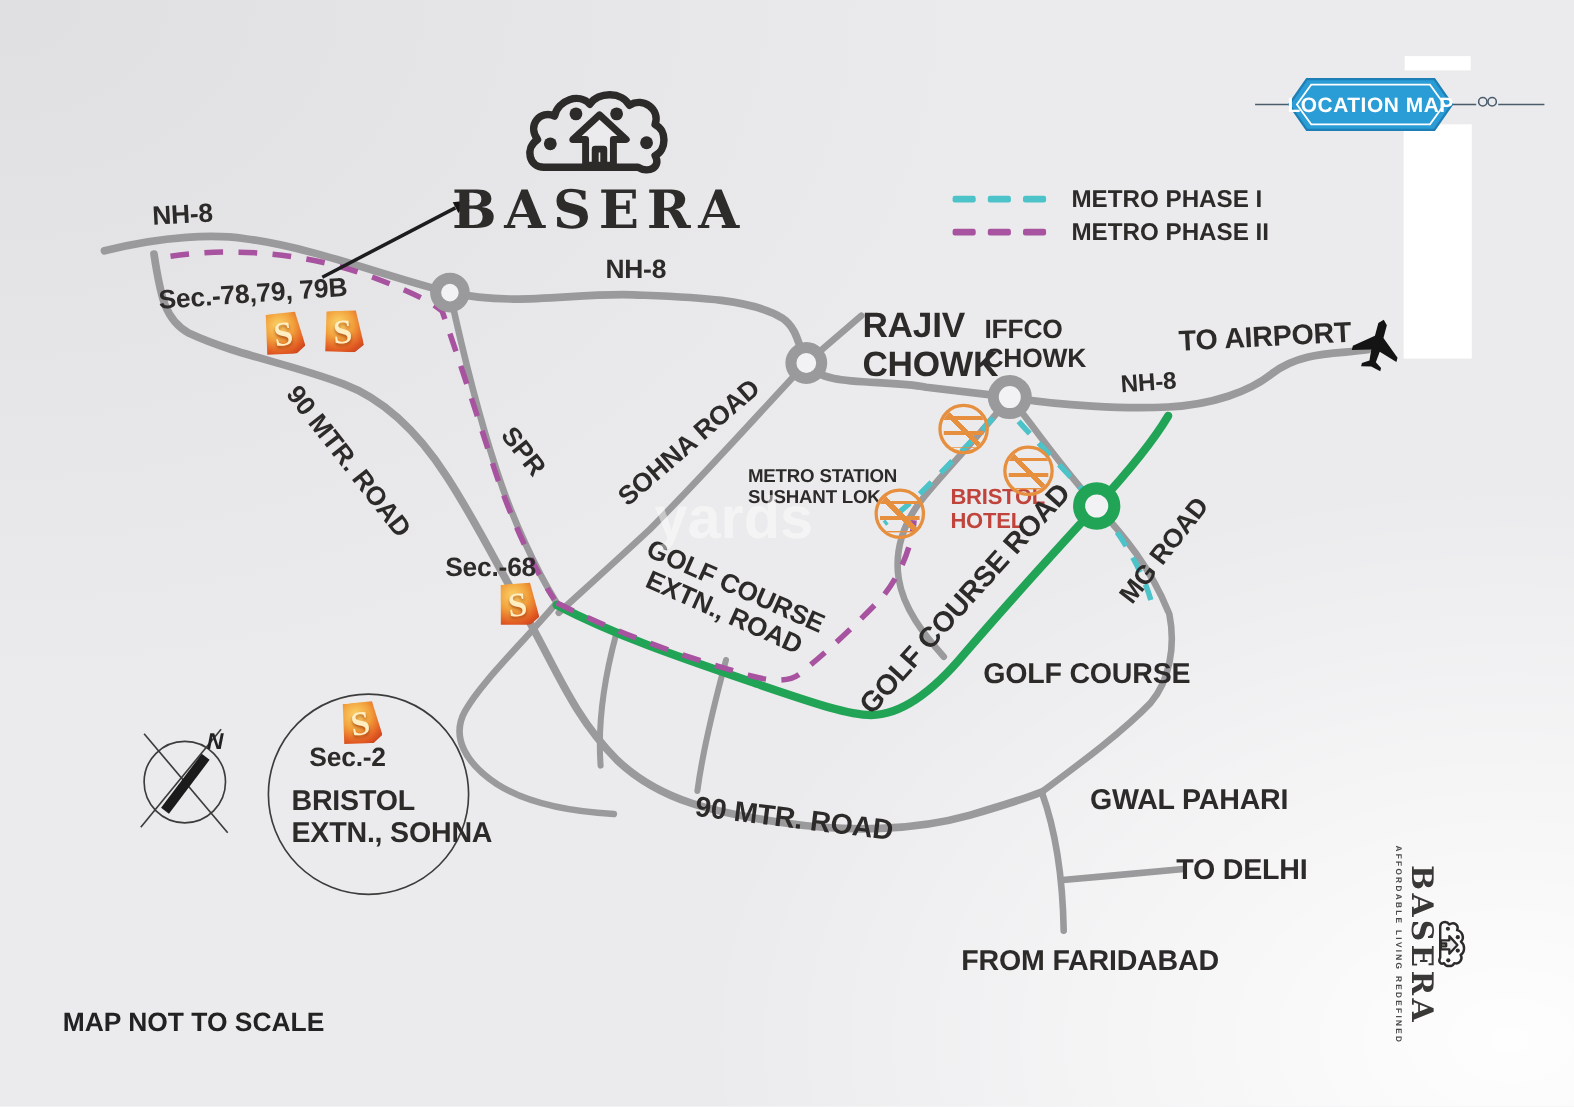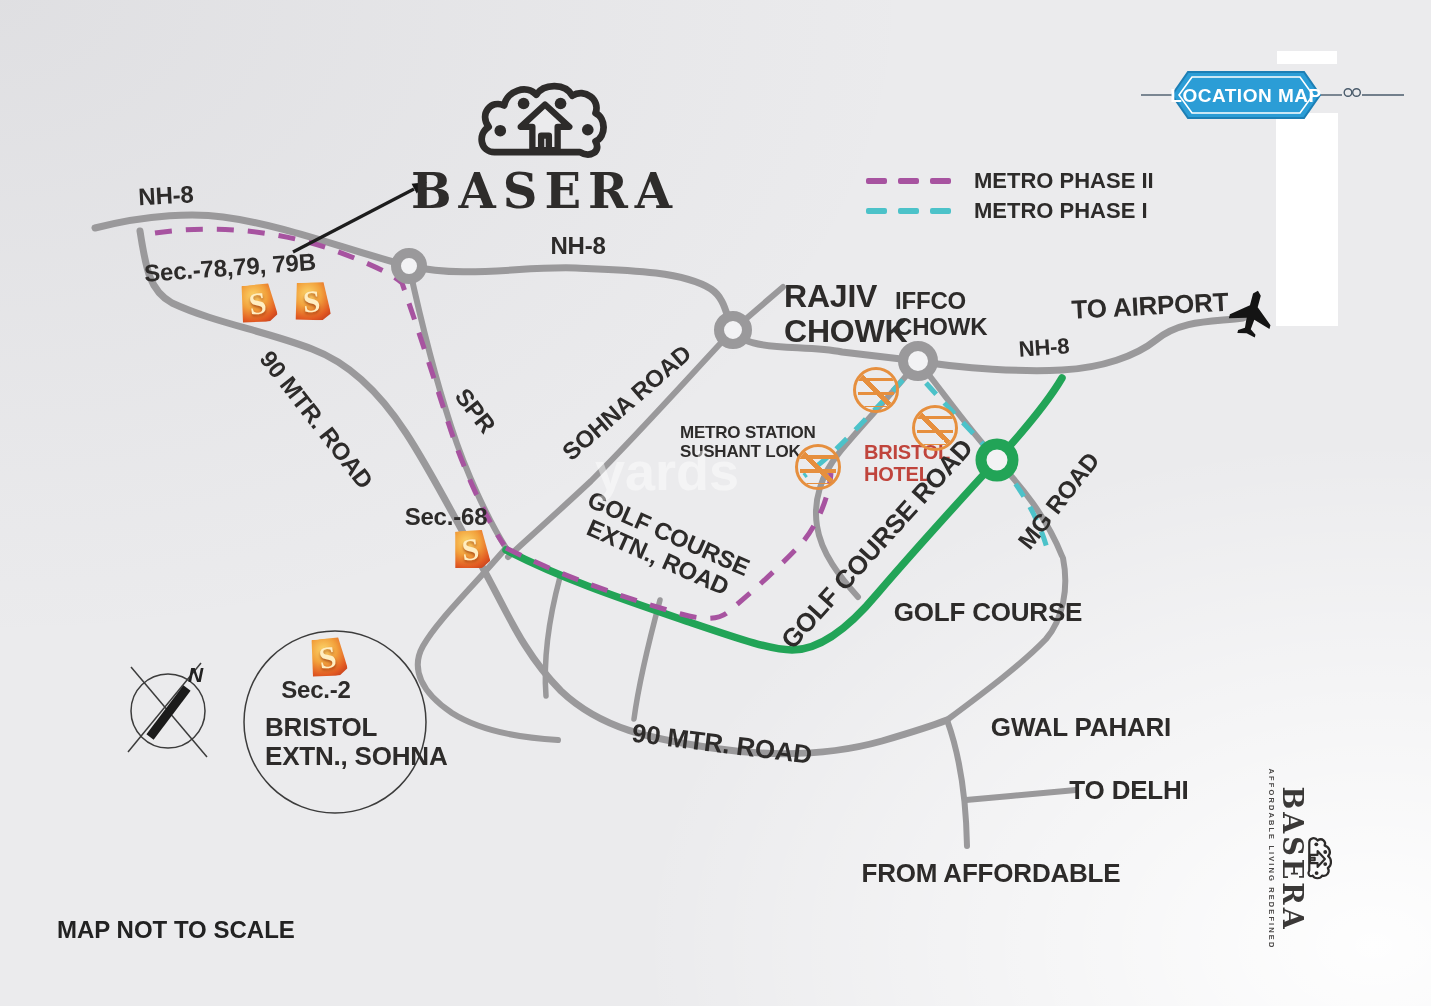--- a/index.html
+++ b/index.html
@@ -149,30 +149,30 @@
     </g>
   </svg>
 
   <svg class="logo-main" viewBox="-72 -46 144 84" width="140" height="82">
     <use href="#cloudsym"></use>
   </svg>
   <div class="logo-wordmark">BASERA</div>
 
   <div class="legend" id="legend">
       <div class="legend-row">
+        <span class="legend-dash" style="background: rgb(76, 194, 201);"></span>
+        <span class="legend-dash" style="background: rgb(76, 194, 201);"></span>
+        <span class="legend-dash" style="background: rgb(76, 194, 201);"></span>
+        <span class="legend-label">METRO PHASE I</span>
+      </div>
+      <div class="legend-row">
         <span class="legend-dash" style="background: rgb(167, 83, 160);"></span>
         <span class="legend-dash" style="background: rgb(167, 83, 160);"></span>
         <span class="legend-dash" style="background: rgb(167, 83, 160);"></span>
         <span class="legend-label">METRO PHASE II</span>
-      </div>
-      <div class="legend-row">
-        <span class="legend-dash" style="background: rgb(76, 194, 201);"></span>
-        <span class="legend-dash" style="background: rgb(76, 194, 201);"></span>
-        <span class="legend-dash" style="background: rgb(76, 194, 201);"></span>
-        <span class="legend-label">METRO PHASE I</span>
       </div>
     </div>
 
   <div id="label-layer">
       <div class="mlabel" style="left: 166px; top: 196px; font-size: 24px; transform: translate(-50%, -50%) rotate(-3deg);">NH-8</div>
       <div class="mlabel" style="left: 578px; top: 246px; font-size: 24px; transform: translate(-50%, -50%) rotate(0deg);">NH-8</div>
       <div class="mlabel" style="left: 1044px; top: 348px; font-size: 22px; transform: translate(-50%, -50%) rotate(-4deg);">NH-8</div>
       <div class="mlabel" style="left: 230px; top: 268px; font-size: 24px; transform: translate(-50%, -50%) rotate(-4deg);">Sec.-78,79, 79B</div>
       <div class="mlabel left" style="left: 784px; top: 314px; font-size: 32px; transform: translate(0px, -50%) rotate(0deg);">RAJIV
 CHOWK</div>
@@ -185,21 +185,21 @@
 SUSHANT LOK</div>
       <div class="mlabel red left" style="left: 864px; top: 463px; font-size: 20px; transform: translate(0px, -50%) rotate(0deg);">BRISTOL
 HOTEL</div>
       <div class="mlabel" style="left: 663px; top: 546px; font-size: 24px; transform: translate(-50%, -50%) rotate(24deg);">GOLF COURSE
 EXTN., ROAD</div>
       <div class="mlabel" style="left: 877px; top: 544px; font-size: 26px; transform: translate(-50%, -50%) rotate(-48deg);">GOLF COURSE ROAD</div>
       <div class="mlabel" style="left: 1059px; top: 501px; font-size: 24px; transform: translate(-50%, -50%) rotate(-52deg);">MG ROAD</div>
       <div class="mlabel" style="left: 988px; top: 612px; font-size: 26px; transform: translate(-50%, -50%) rotate(0deg);">GOLF COURSE</div>
       <div class="mlabel" style="left: 1081px; top: 727px; font-size: 26px; transform: translate(-50%, -50%) rotate(0deg);">GWAL PAHARI</div>
       <div class="mlabel" style="left: 1129px; top: 790px; font-size: 26px; transform: translate(-50%, -50%) rotate(0deg);">TO DELHI</div>
-      <div class="mlabel" style="left: 991px; top: 873px; font-size: 26px; transform: translate(-50%, -50%) rotate(0deg);">FROM AFFORDABLE</div>
+      <div class="mlabel" style="left: 991px; top: 873px; font-size: 26px; transform: translate(-50%, -50%) rotate(0deg);">FROM FARIDABAD</div>
       <div class="mlabel" style="left: 316px; top: 420px; font-size: 24px; transform: translate(-50%, -50%) rotate(52deg);">90 MTR. ROAD</div>
       <div class="mlabel" style="left: 722px; top: 744px; font-size: 26px; transform: translate(-50%, -50%) rotate(7deg);">90 MTR. ROAD</div>
       <div class="mlabel" style="left: 446px; top: 517px; font-size: 24px; transform: translate(-50%, -50%) rotate(0deg);">Sec.-68</div>
       <div class="mlabel" style="left: 316px; top: 690px; font-size: 24px; transform: translate(-50%, -50%) rotate(0deg); text-align: center;">Sec.-2</div>
       <div class="mlabel left" style="left: 265px; top: 742px; font-size: 26px; transform: translate(0px, -50%) rotate(0deg);">BRISTOL
 EXTN., SOHNA</div>
     </div>
   <div id="marker-layer">
       <div class="smarker" style="left: 239px; top: 284px; transform: rotate(-8deg);">
         <span>S</span>

